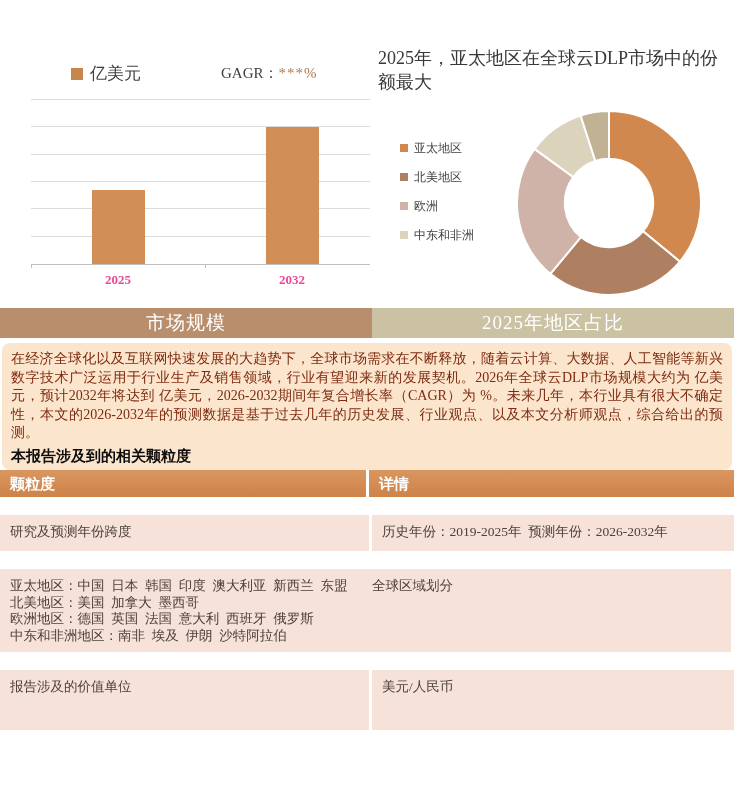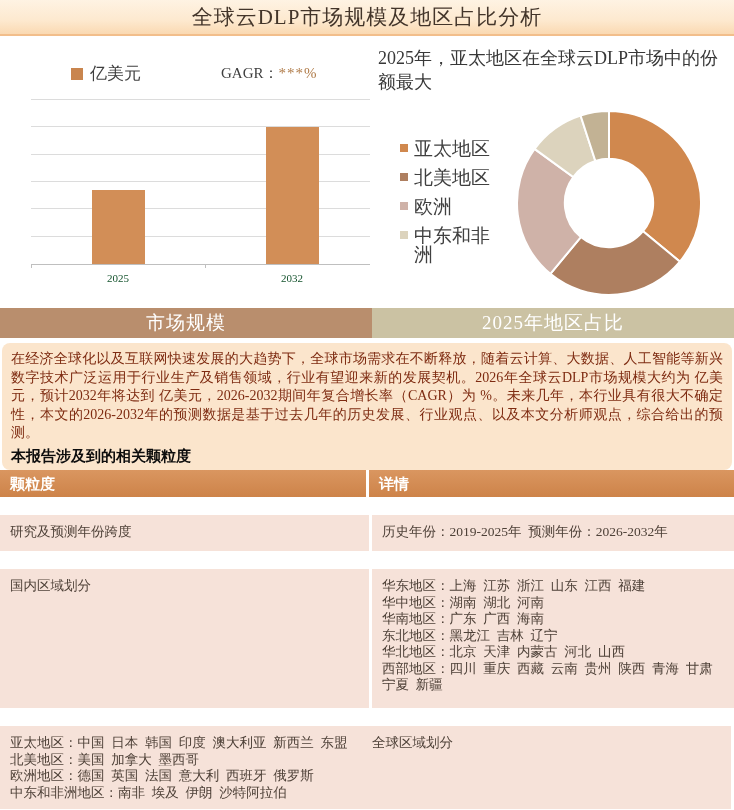--- a/index.html
+++ b/index.html
@@ -19,30 +19,30 @@
   .bar-legend .sq{width:12px;height:12px;display:inline-block;}
   .bar-legend .lbl{margin-left:7px;font-size:17px;color:#3f3f3f;}
   .cagr{position:absolute;top:28px;left:205px;font-size:15px;color:#3f3f3f;}
   .cagr .stars{color:#AF7A47;letter-spacing:1px;}
   .plot{position:absolute;left:15px;top:64px;width:348px;height:164px;
         border-bottom:1px solid #BFBFBF;}
   .gridline{position:absolute;left:0;right:0;height:1px;background:#DCDCDC;}
   .bar{position:absolute;bottom:0;width:53px;}
   .xtick{position:absolute;top:100%;width:1px;height:4px;background:#BFBFBF;}
   .xlabel{position:absolute;top:calc(100% + 8px);transform:translateX(-50%);
-          font-size:11px;color:#14532d;}
+          font-size:13px;color:#ec4899;font-weight:bold;}
 
   
   .donut-panel{position:absolute;top:36px;left:370px;width:364px;height:272px;background:#fff;}
   .donut-title{position:absolute;top:10px;left:8px;width:352px;
                font-size:18px;line-height:24px;color:#383838;}
   .donut-legend{position:absolute;top:103px;left:30px;width:90px;}
   .dl-item{display:flex;margin-bottom:10px;}
   .dl-item .sq{flex:0 0 8px;width:8px;height:8px;margin-top:5px;}
-  .dl-item .lbl{margin-left:6px;font-size:19px;line-height:19px;color:#404040;}
+  .dl-item .lbl{margin-left:6px;font-size:12px;line-height:19px;color:#404040;}
   .donut-svg{position:absolute;left:145px;top:73px;}
 
   
   .banner{position:absolute;top:308px;left:0;width:734px;height:30px;display:flex;}
   .banner .cell{display:flex;align-items:center;justify-content:center;
                 color:#ffffff;font-size:19px;letter-spacing:1px;}
   .banner .left{width:372px;background:#B98E6D;}
   .banner .right{flex:1;background:#CBC2A3;}
 
   
@@ -67,23 +67,20 @@
             font-size:13.5px;line-height:16.5px;padding:9px 10px 6px 10px;
             white-space:pre-wrap;}
   .trow .td.c1{width:369px;margin-right:3px;}
   .trow .td.c2{flex:1;}
 </style>
 </head>
 <body>
 
 <div class="canvas">
 
-  <div class="titlebar">
-    <span class="t">全球云DLP市场规模及地区占比分析</span>
-  </div>
 
   <div class="bar-panel">
     <div class="bar-legend">
       <span class="sq" style="background: rgb(201, 133, 78);"></span>
       <span class="lbl">亿美元</span>
     </div>
     <div class="cagr"><span>GAGR：</span><span class="stars">***%</span></div>
     <div class="plot">
         <div class="gridline" style="bottom: 16.6667%;"></div>
         <div class="gridline" style="bottom: 33.3333%;"></div>
@@ -143,24 +140,20 @@
   <div class="rpt-table">
     <div class="thead">
       <div class="th c1">颗粒度</div>
       <div class="th c2">详情</div>
     </div>
     <div id="tbody">
         <div class="trow" style="min-height: 36px;">
           <div class="td c1">研究及预测年份跨度</div>
           <div class="td c2"><div>历史年份：2019-2025年  预测年份：2026-2032年</div></div>
         </div>
-        <div class="trow" style="min-height: 139px;">
-          <div class="td c1">国内区域划分</div>
-          <div class="td c2"><div>华东地区：上海  江苏  浙江  山东  江西  福建</div><div>华中地区：湖南  湖北  河南</div><div>华南地区：广东  广西  海南</div><div>东北地区：黑龙江  吉林  辽宁</div><div>华北地区：北京  天津  内蒙古  河北  山西</div><div>西部地区：四川  重庆  西藏  云南  贵州  陕西  青海  甘肃 宁夏  新疆</div></div>
-        </div>
         <div class="trow" style="min-height: 83px;">
           <div class="td c2"><div>亚太地区：中国  日本  韩国  印度  澳大利亚  新西兰  东盟</div><div>北美地区：美国  加拿大  墨西哥</div><div>欧洲地区：德国  英国  法国  意大利  西班牙  俄罗斯</div><div>中东和非洲地区：南非  埃及  伊朗  沙特阿拉伯</div></div>
           <div class="td c1">全球区域划分</div>
         </div>
         <div class="trow" style="min-height: 60px;">
           <div class="td c1">报告涉及的价值单位</div>
           <div class="td c2"><div>美元/人民币</div></div>
         </div>
       </div>
   </div>

